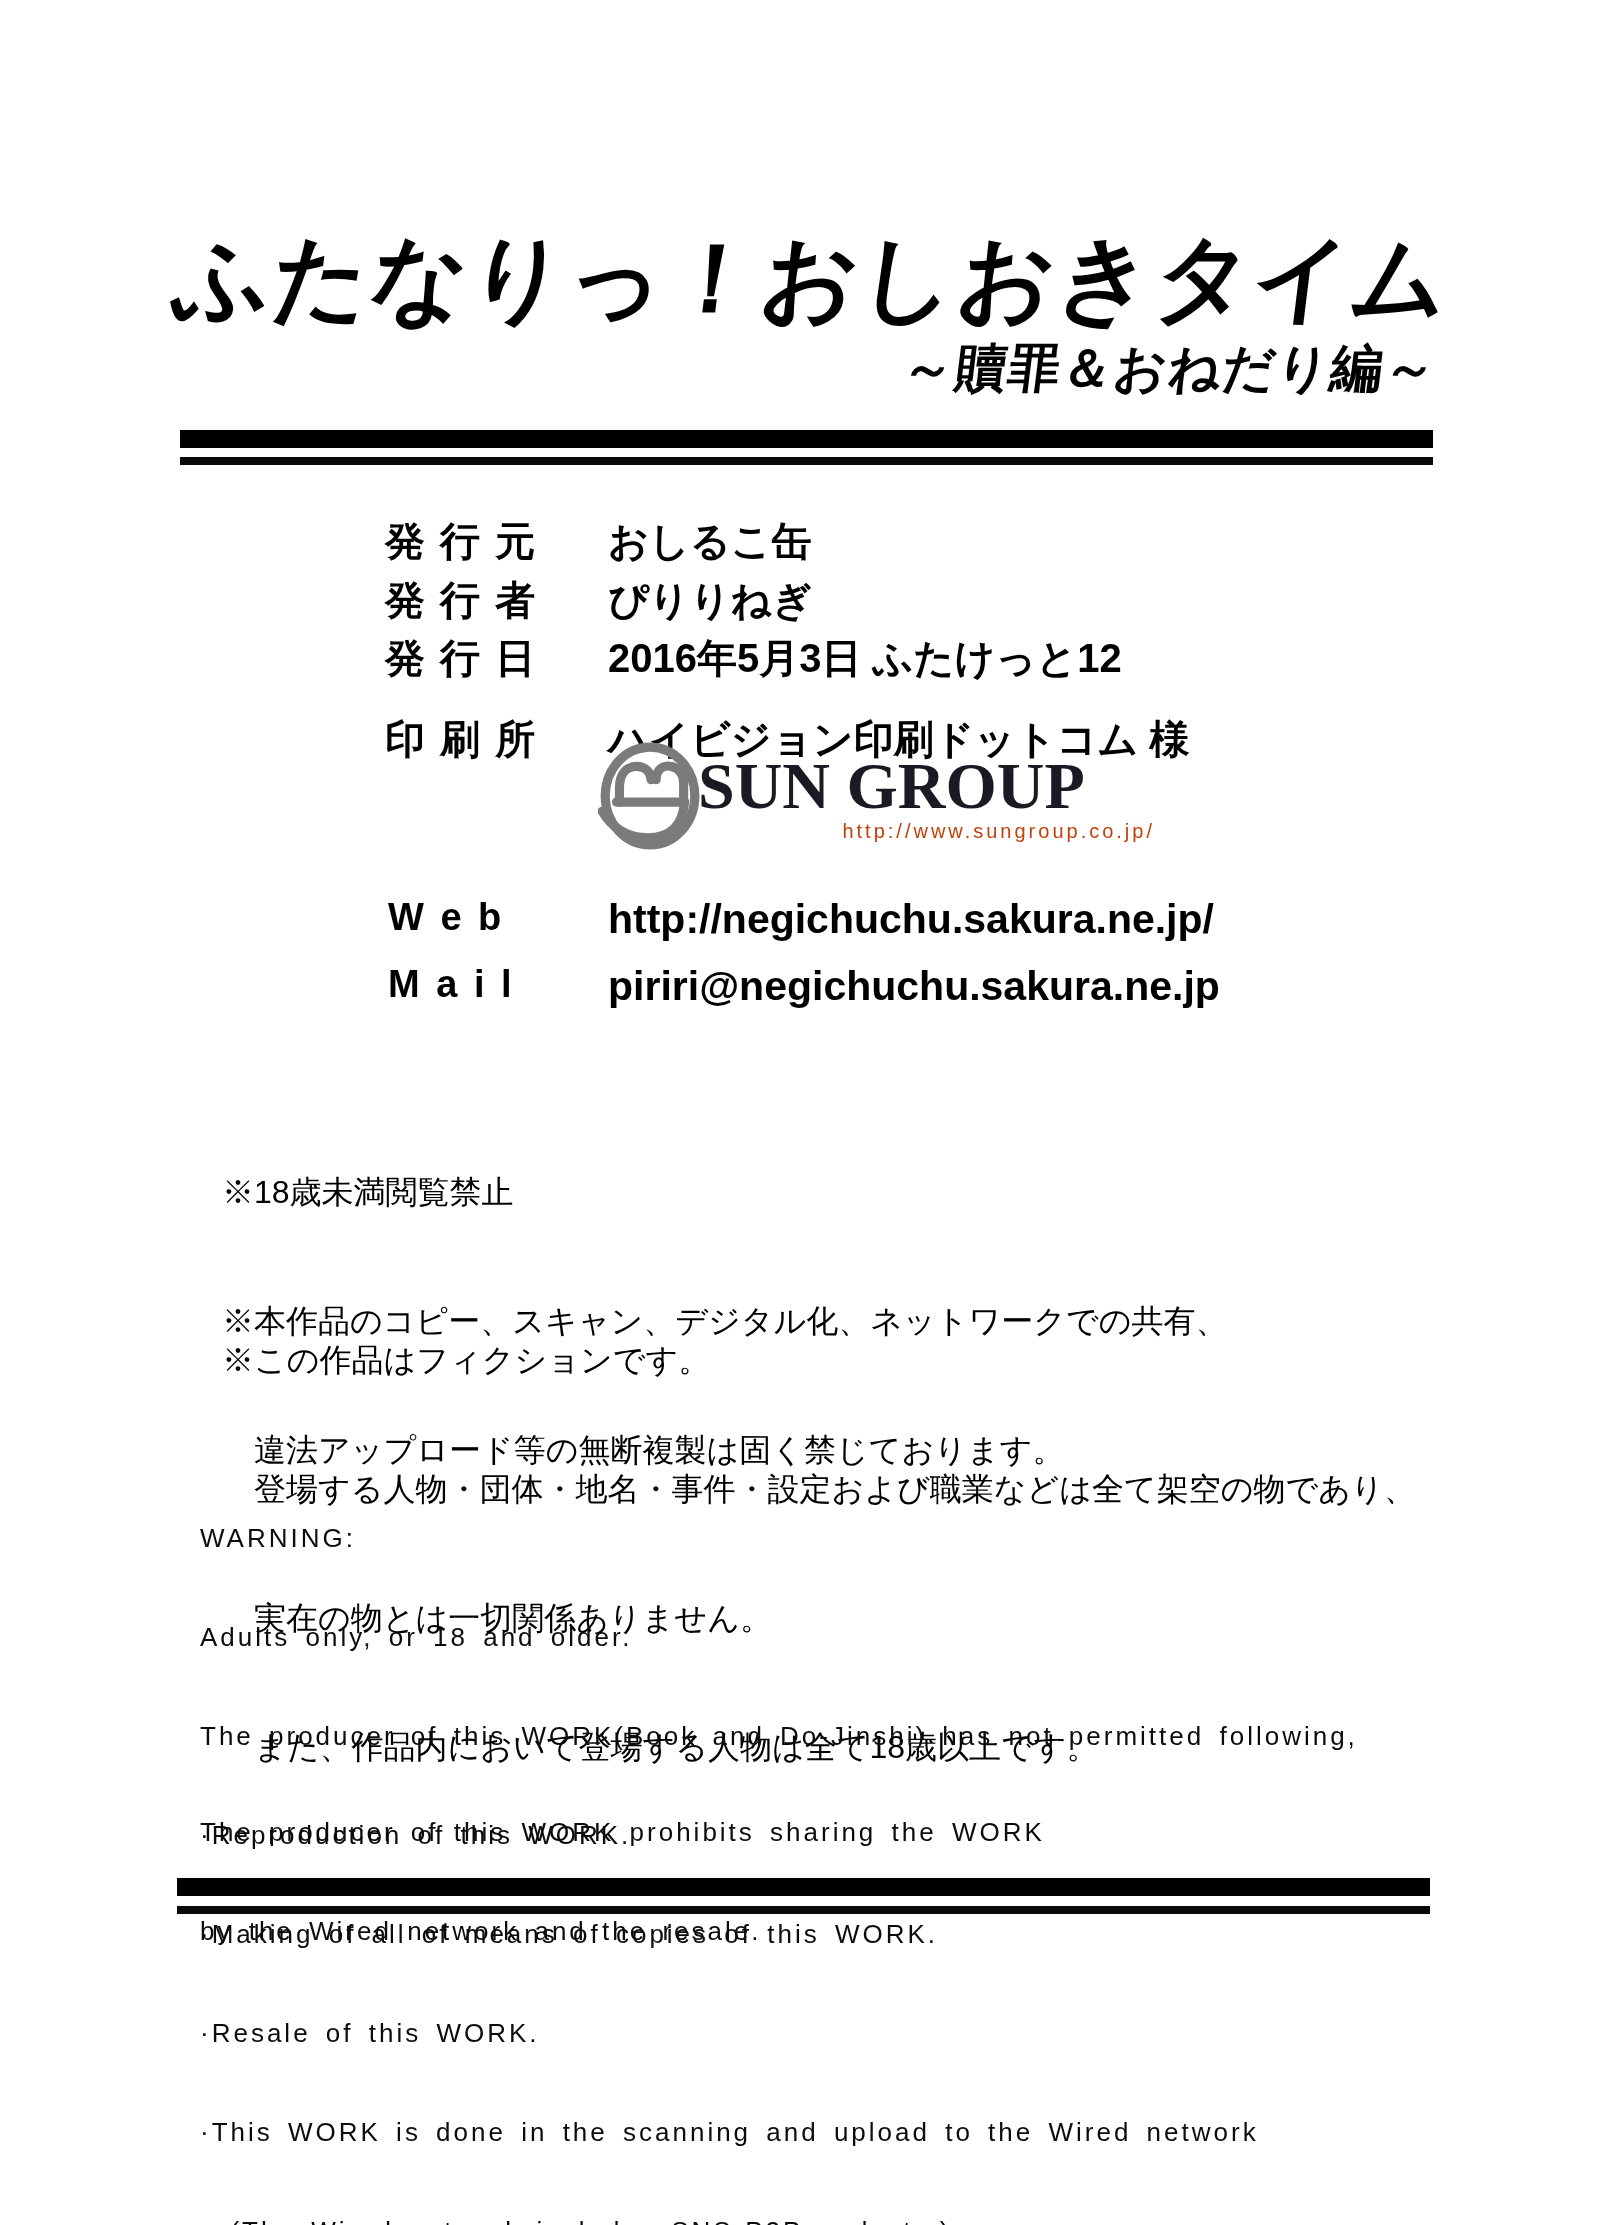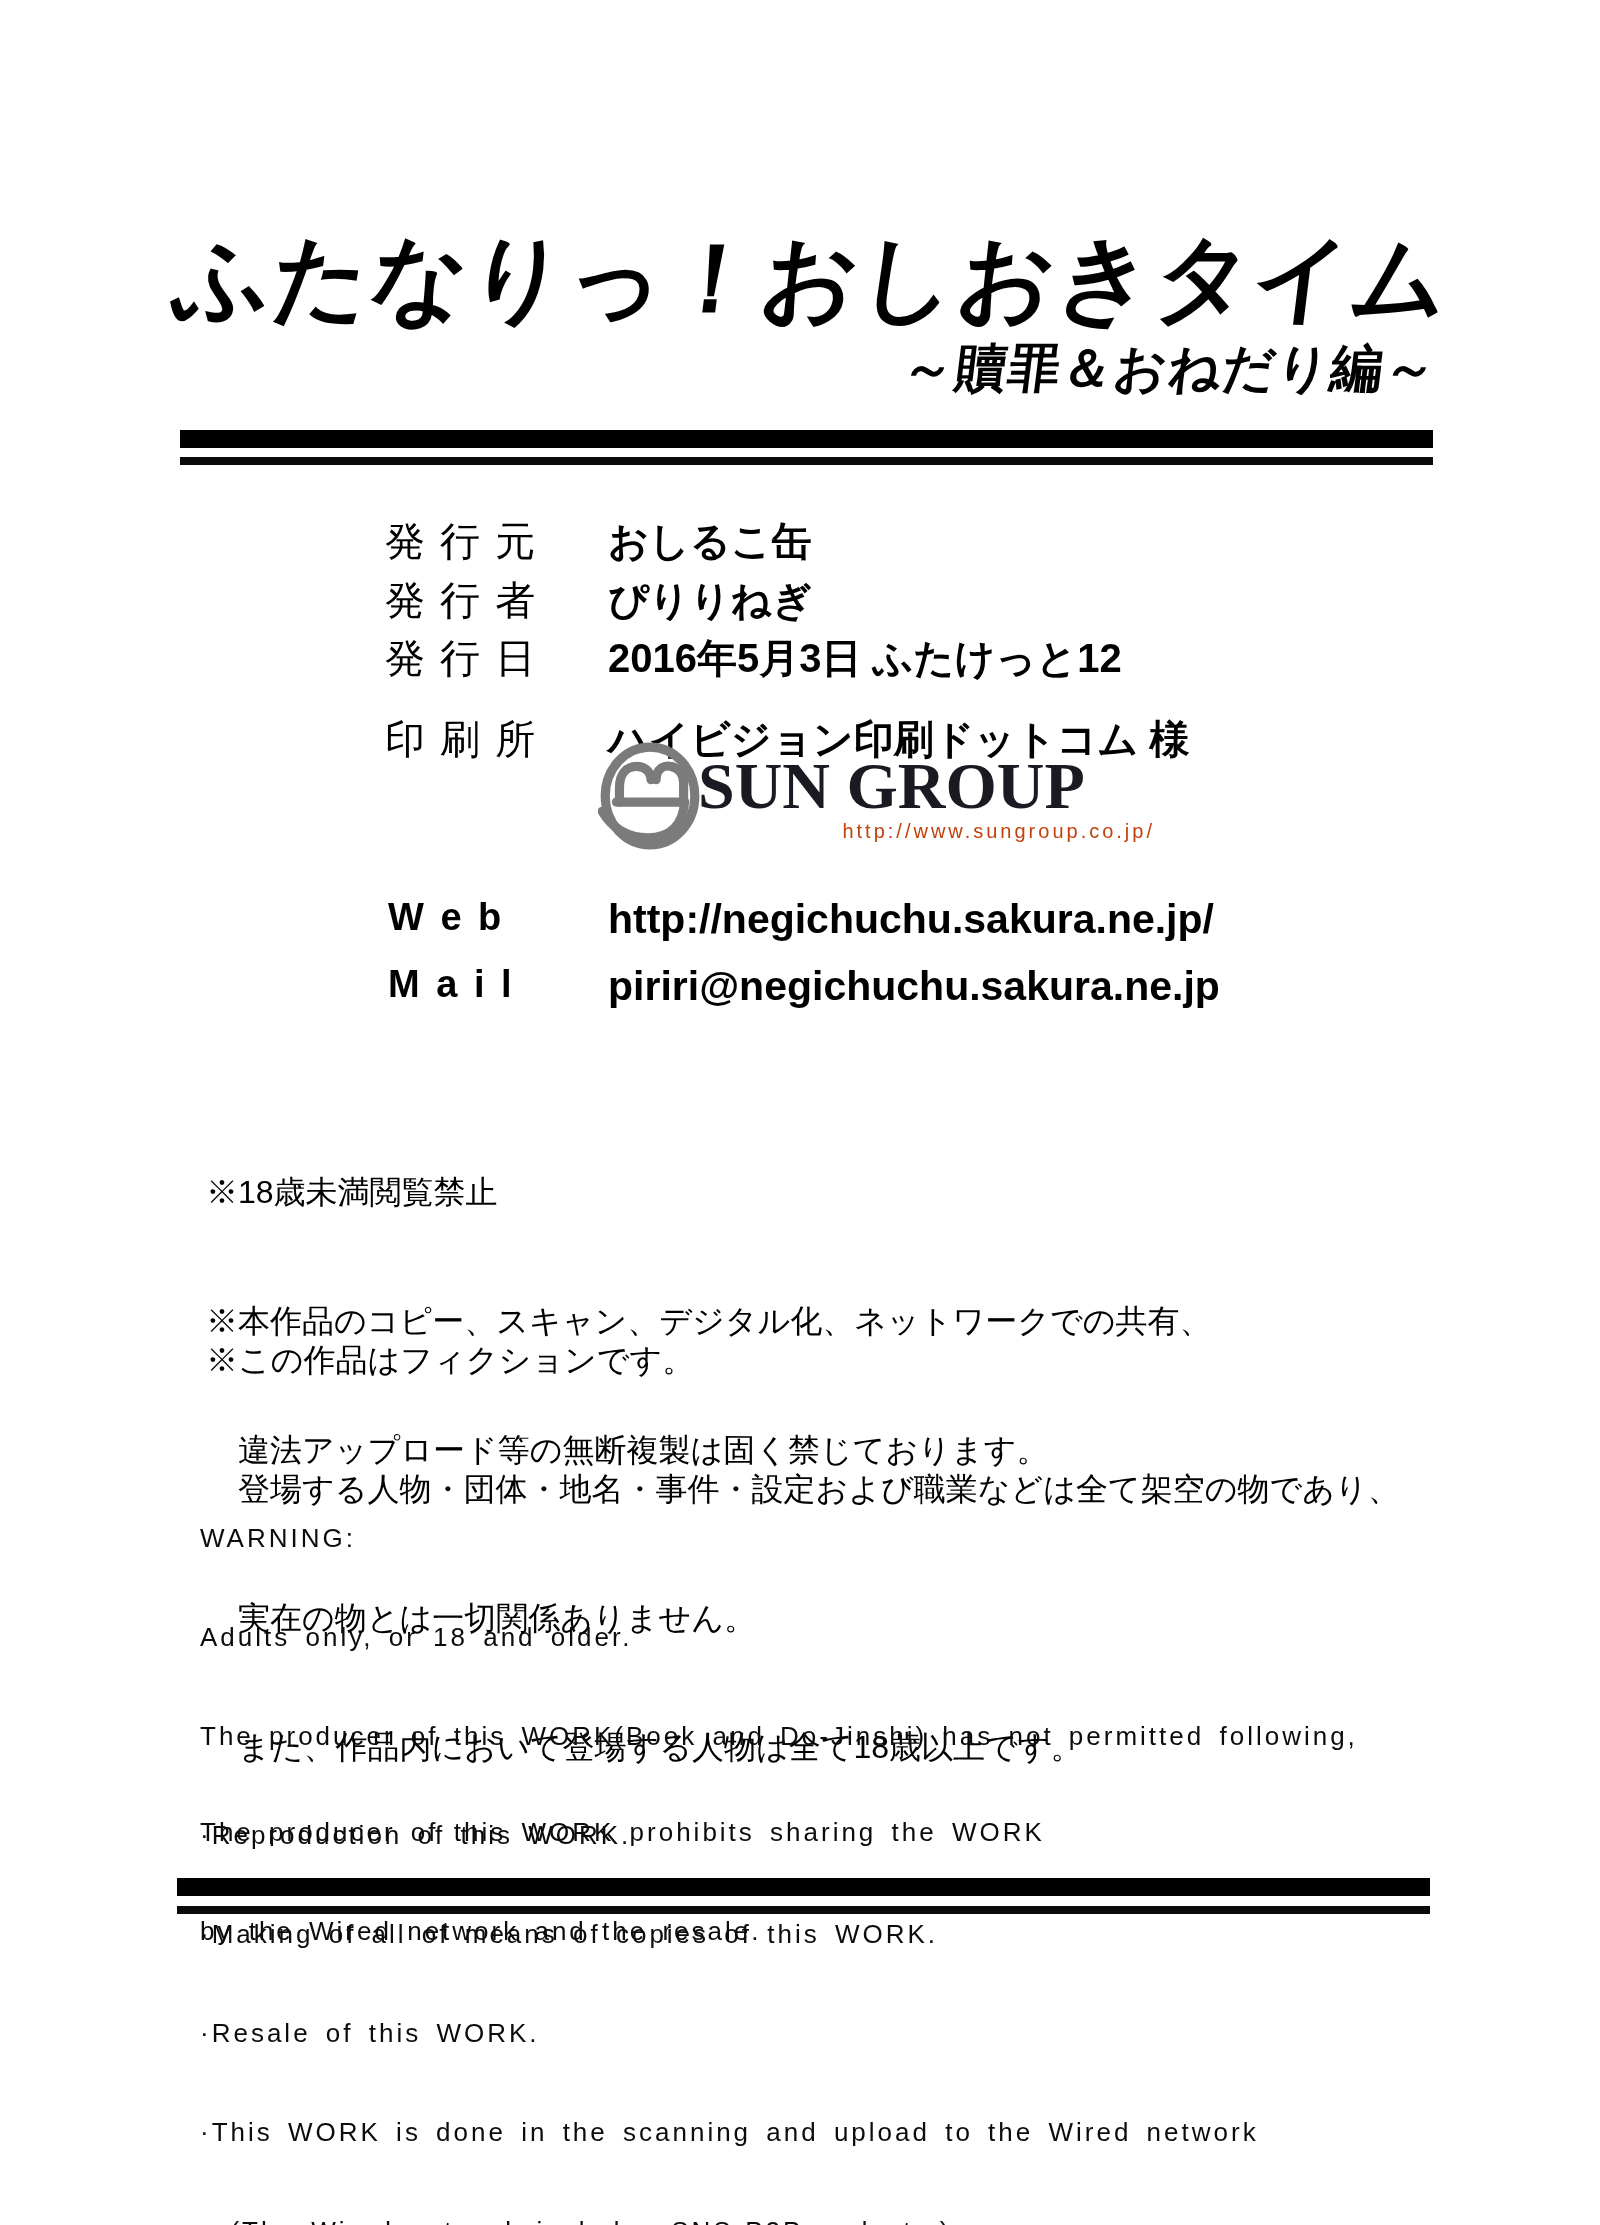--- a/index.html
+++ b/index.html
@@ -20,39 +20,39 @@
   .subtitle .skew{display:inline-block;transform:skewX(-7deg);letter-spacing:1px;}
 
   
   .bar{background:#000;}
   .bar-top-thick{top:430px;left:180px;width:1253px;height:18px;}
   .bar-top-thin{top:457px;left:180px;width:1253px;height:8px;background:#0a0a0a;}
   .bar-bottom-thick{top:1878px;left:177px;width:1253px;height:18px;}
   .bar-bottom-thin{top:1906px;left:177px;width:1253px;height:8px;background:#0a0a0a;}
 
   
-  .credit-label{left:385px;font-size:40px;font-weight:400;letter-spacing:2px;white-space:nowrap;text-align:center;}
+  .credit-label{left:385px;font-size:40px;font-weight:700;letter-spacing:2px;white-space:nowrap;text-align:center;}
   .credit-value{left:608px;font-size:40px;font-weight:600;white-space:nowrap;text-align:center;}
   .r1{top:514px;} .r2{top:573px;} .r3{top:631px;} .r4{top:688px;margin-top:24px;}
 
   
   .logo-mark{top:741px;left:598px;width:102px;height:112px;}
   .logo-text{top:748px;left:698px;font-size:66px;font-weight:bold;
              font-family:"Liberation Serif", serif;color:#1a1a22;
              letter-spacing:0px;white-space:nowrap;}
   .logo-url{top:820px;left:735px;width:420px;text-align:right;
             font-size:20px;letter-spacing:3px;color:#c2410c;white-space:nowrap;}
 
   
   .contact-label{left:388px;font-size:38px;font-weight:bold;letter-spacing:3px;white-space:nowrap;}
   .contact-value{left:608px;font-size:41px;font-weight:600;white-space:nowrap;}
   .w1{top:896px;} .w2{top:963px;}
 
   
-  .jp-block{left:206px;font-size:32px;line-height:43px;font-weight:500;white-space:pre;}
+  .jp-block{left:222px;font-size:32px;line-height:43px;font-weight:500;white-space:pre;}
   .jp1{top:1085px;}
   .jp2{top:1253px;}
 
   
   .en-block{left:200px;font-size:26px;line-height:33px;
             letter-spacing:3px;word-spacing:5px;white-space:pre;color:#0c0c0c;}
   .en1{top:1456px;}
   .en2{top:1750px;}
 </style>
 </head>

